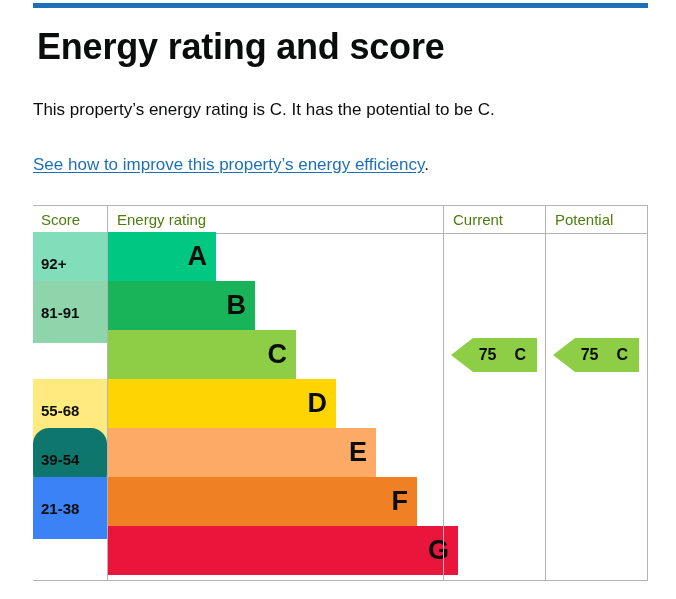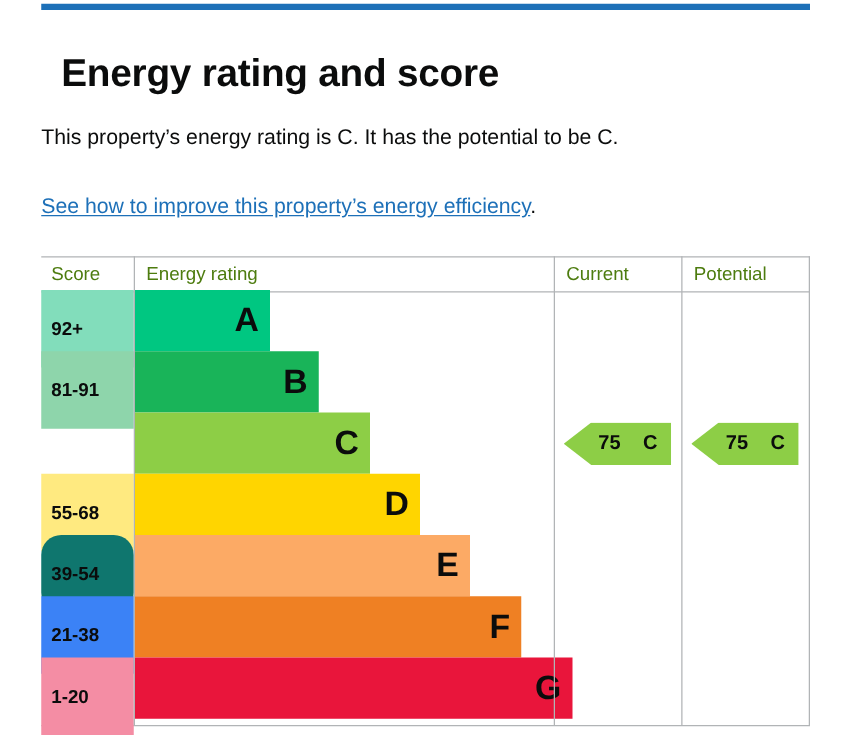--- a/index.html
+++ b/index.html
@@ -25,22 +25,22 @@
     width: 615px;
     height: 5px;
     background: #1d70b8;
   }
 
   
   .page-title {
     position: absolute;
     left: 33px;
     top: 25px;
-    margin: 16px;
-    font-size: 31px;
+    margin: 4px;
+    font-size: 36px;
     line-height: 36px;
     font-weight: bold;
     letter-spacing: -0.2px;
     color: #0b0c0c;
     white-space: nowrap;
   }
 
   
   .summary {
     position: absolute;
@@ -252,23 +252,20 @@
       </div>
       <div class="band-row" style="top: 245px;">
         <div class="band-score" style="background: #3b82f6;">
           <span>21-38</span>
         </div>
         <div class="band-bar" style="width: 309px; background: rgb(239, 128, 35);">
           <span>F</span>
         </div>
       </div>
       <div class="band-row" style="top: 294px;">
-        <div class="band-score" style="background: rgb(244, 141, 164);">
-          <span>1-20</span>
-        </div>
         <div class="band-bar" style="width: 350px; background: rgb(233, 21, 59);">
           <span>G</span>
         </div>
       </div>
       <div class="marker marker-current" style="top: 106px; background: rgb(141, 206, 70);">
         <span class="mk-text">75</span>
         <span class="mk-text mk-letter">C</span>
       </div>
       <div class="marker marker-potential" style="top: 106px; background: rgb(141, 206, 70);">
         <span class="mk-text">75</span>

